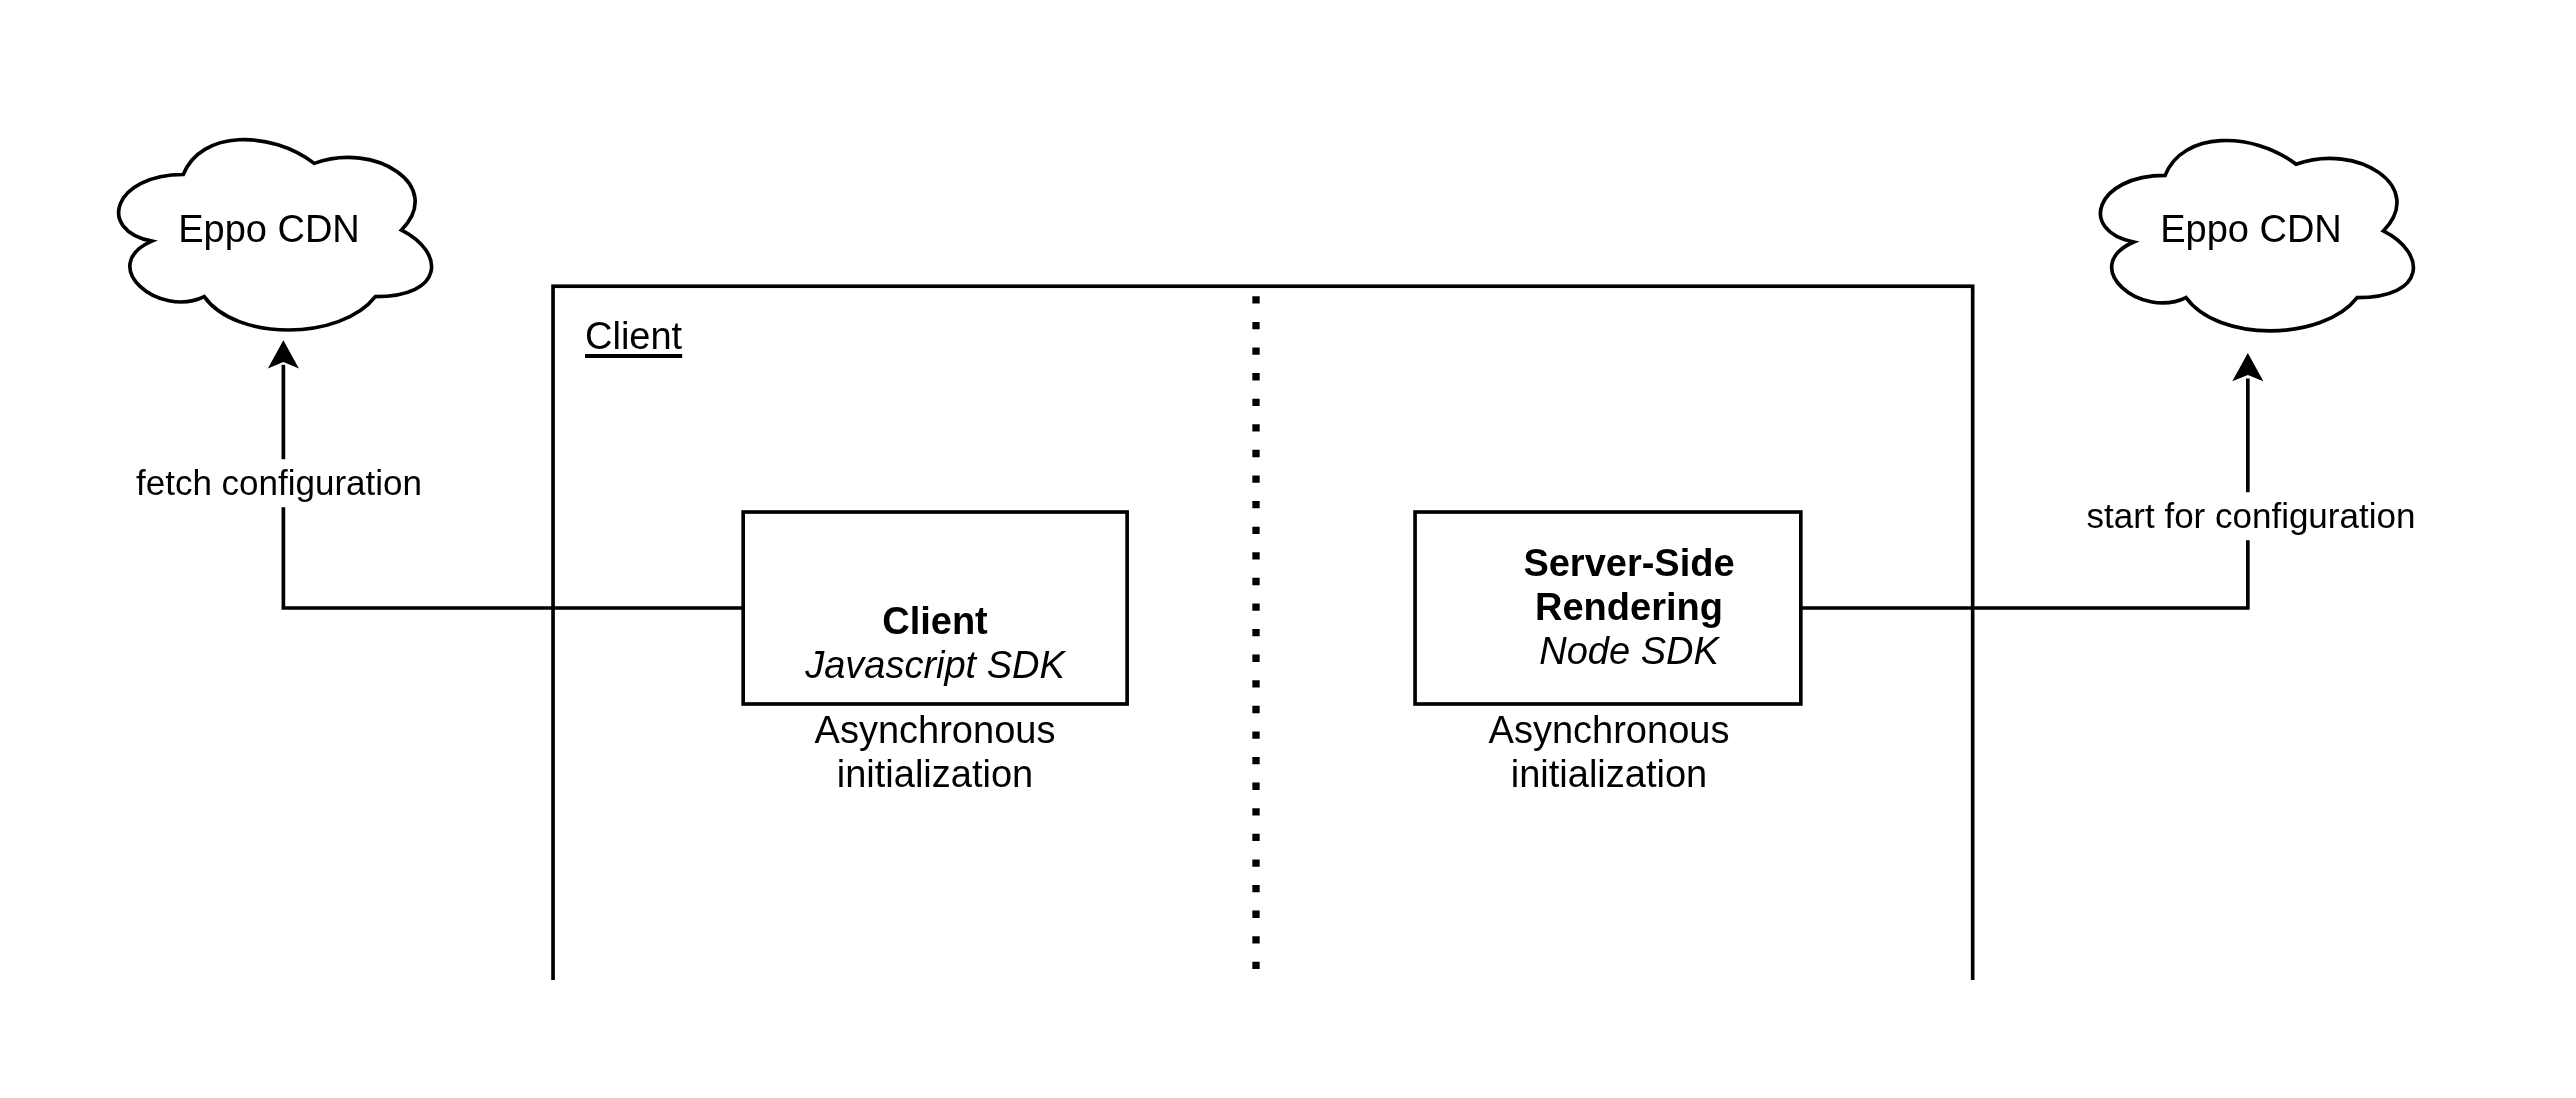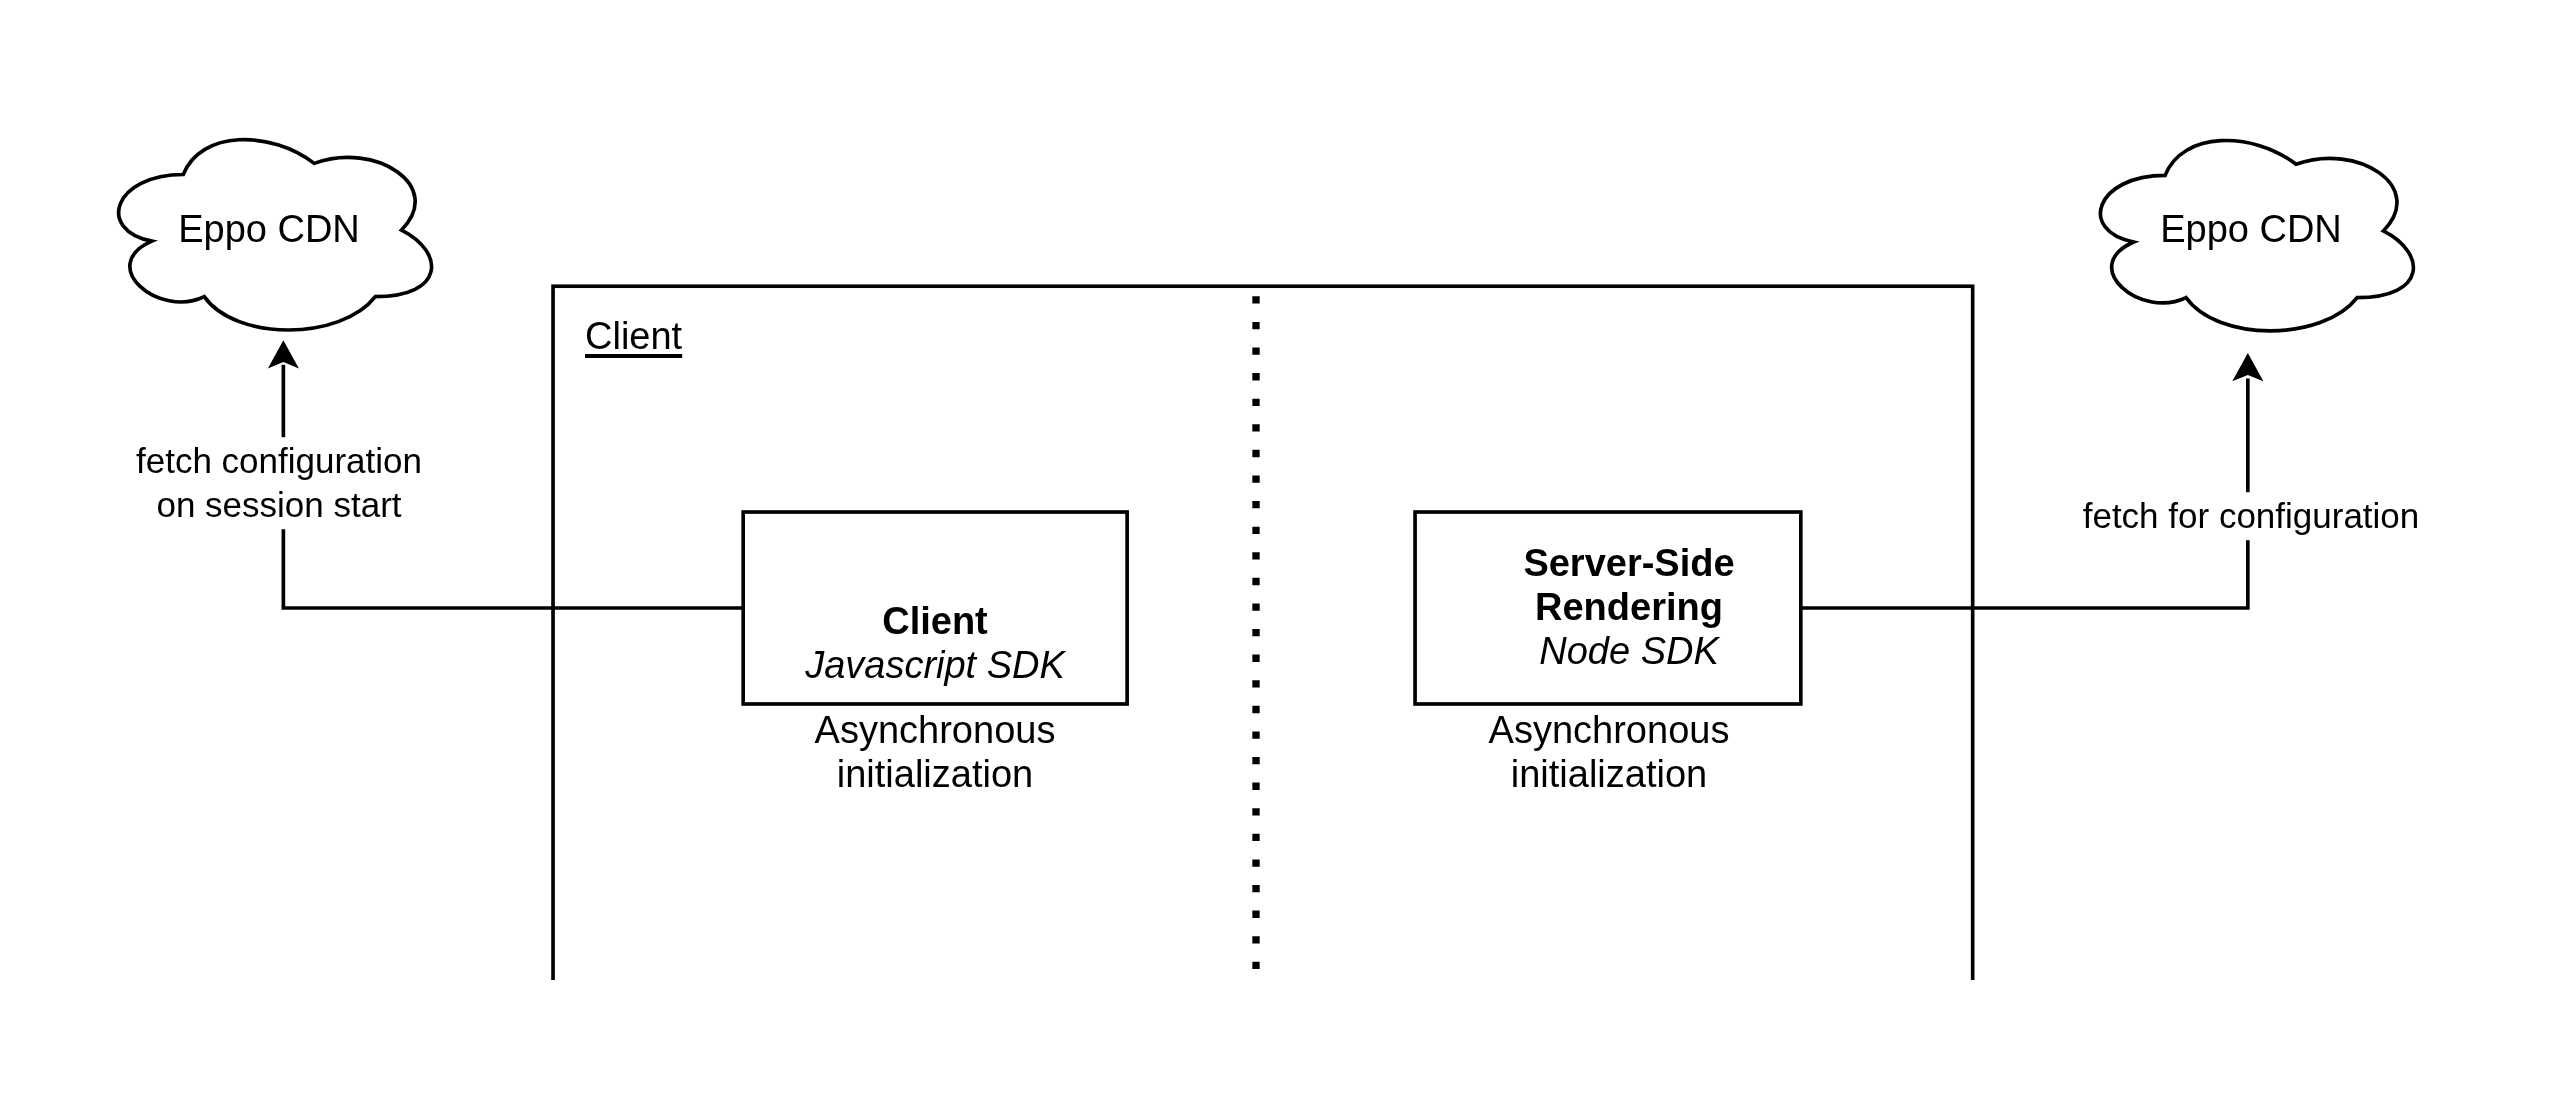--- a/index.html
+++ b/index.html
@@ -119,18 +119,17 @@
     <div>Asynchronous</div>
     <div>initialization</div>
   </div>
   <div class="lbl ctr async-right">
     <div>Asynchronous</div>
     <div>initialization</div>
   </div>
 
   <div class="lbl ctr edge-lbl fetch-lbl">
     <div>fetch configuration</div>
-    <div>on session start</div>
   </div>
-  <div class="lbl ctr edge-lbl poll-lbl">fetch for configuration</div>
+  <div class="lbl ctr edge-lbl poll-lbl">start for configuration</div>
 
 </div>
 
 
 </body></html>

